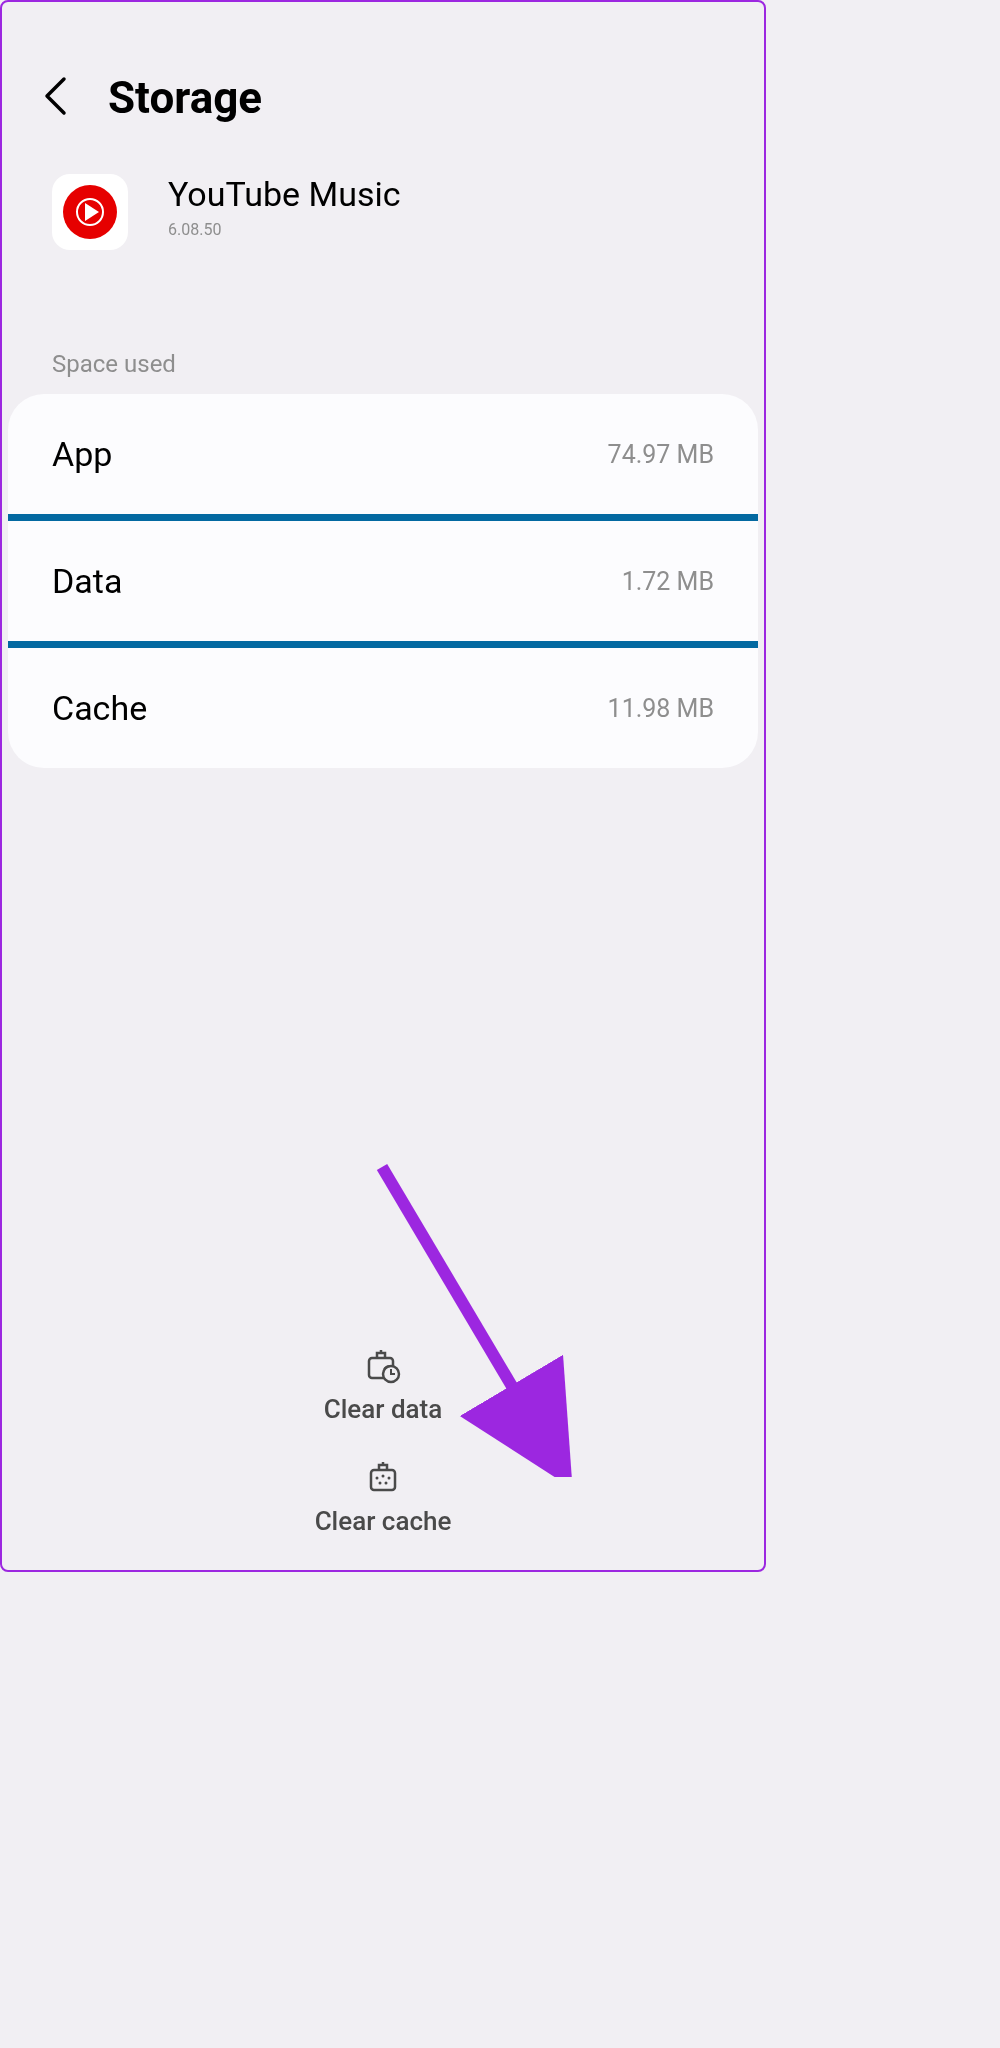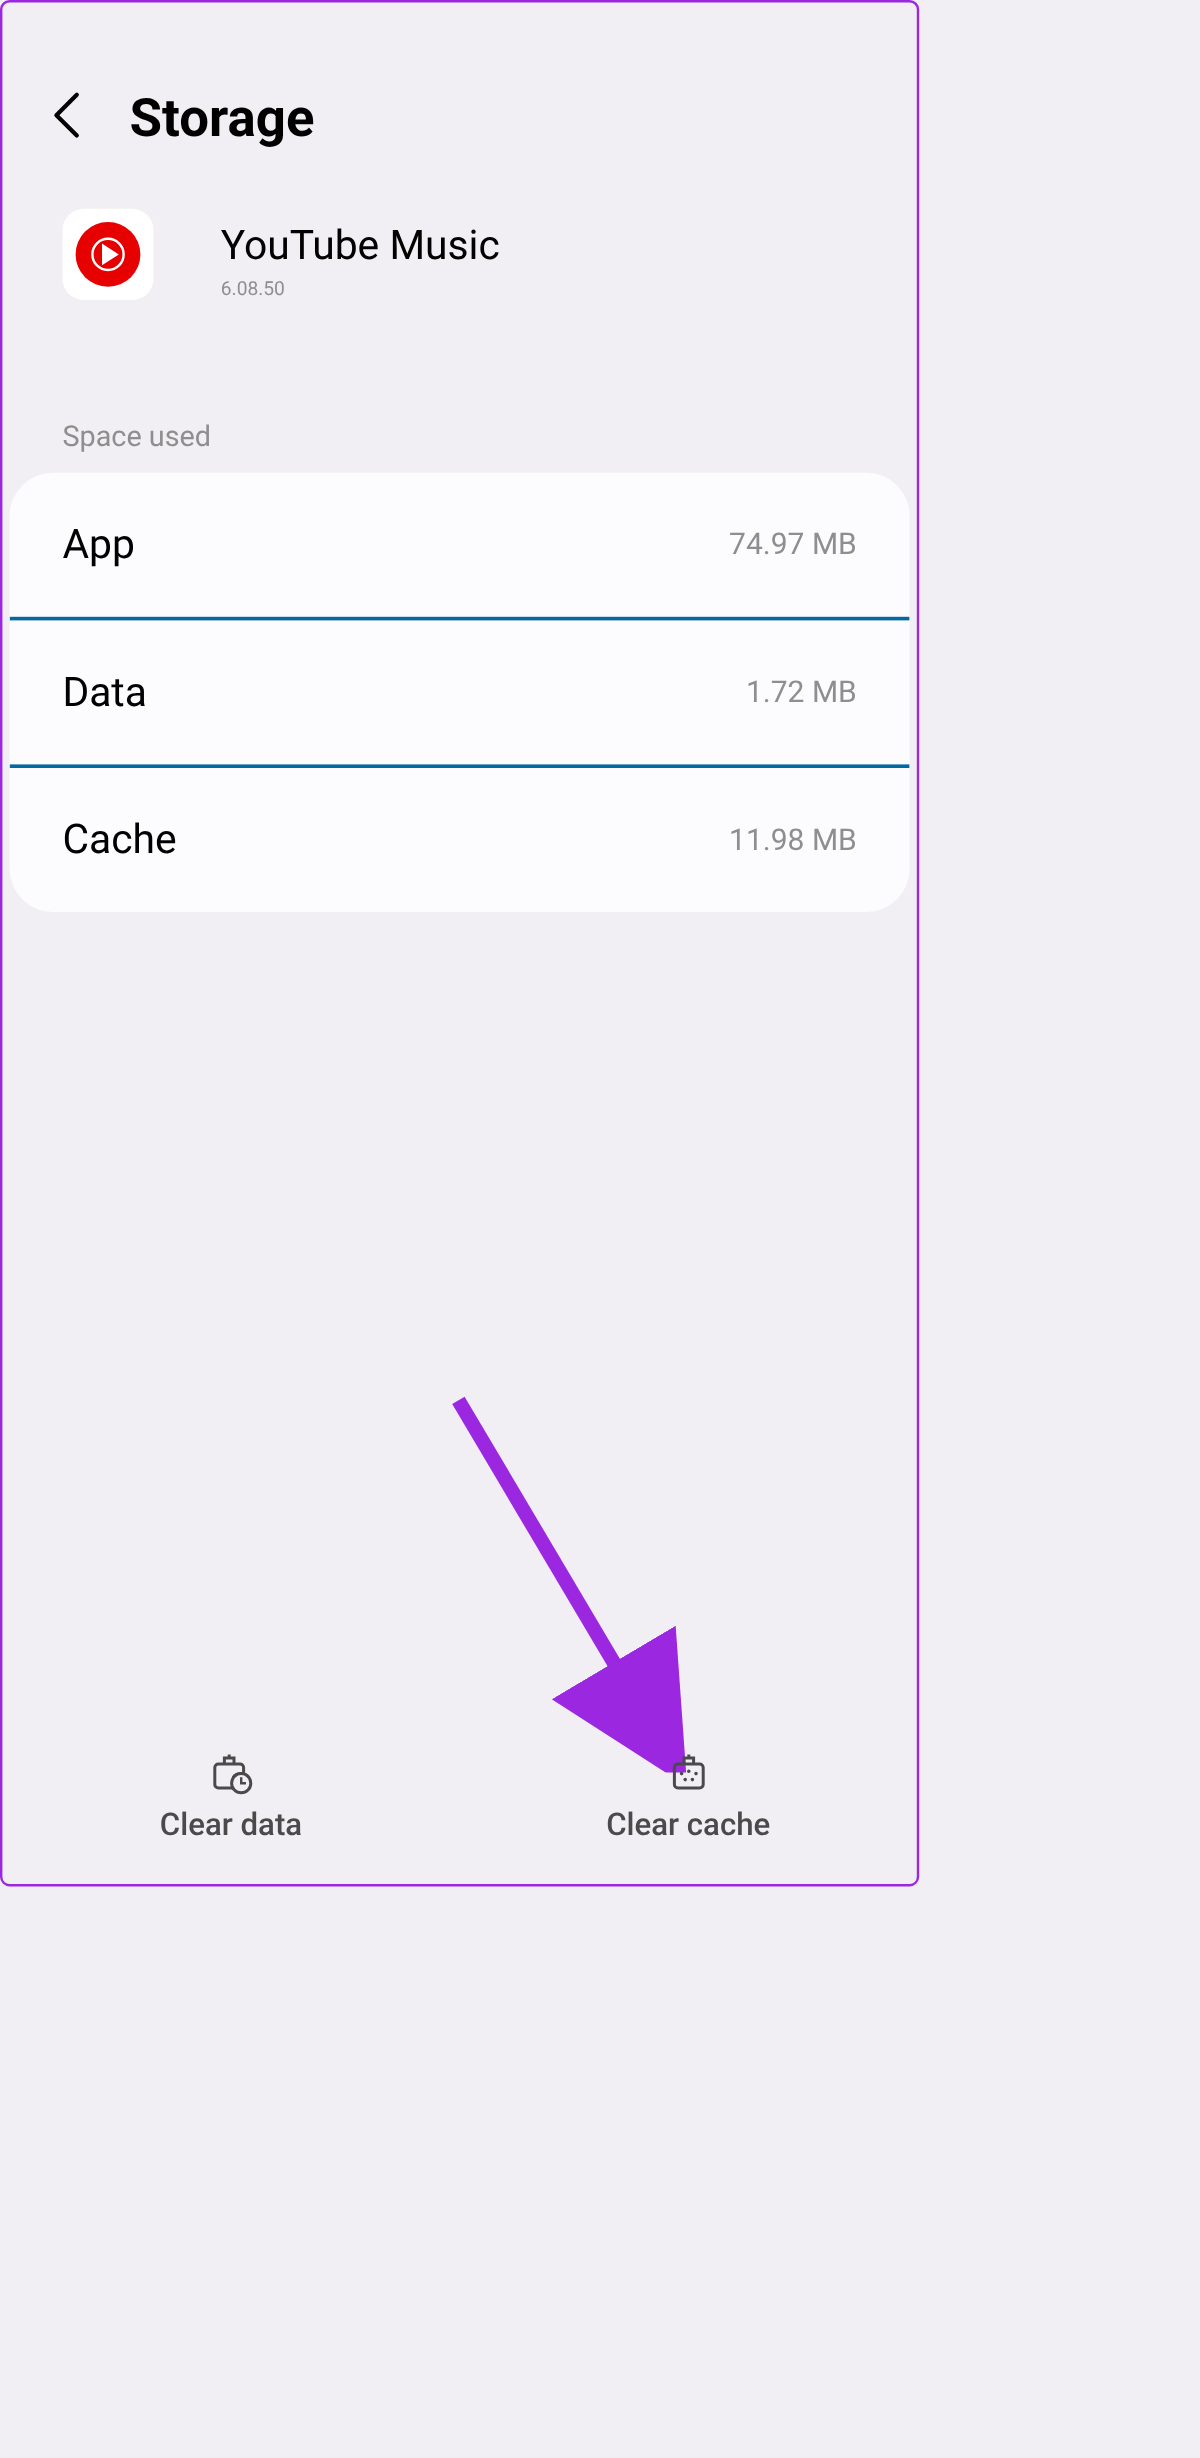--- a/index.html
+++ b/index.html
@@ -26,23 +26,23 @@
     .back-icon {
       cursor: pointer;
     }
     .page-title {
       font-size: 44px;
       font-weight: 700;
       color: #000;
     }
     .app-info {
       display: flex;
-      align-items: flex-end;
+      align-items: flex-start;
       padding: 40px 50px 20px 50px;
-      gap: 56px;
+      gap: 40px;
     }
     .app-icon {
       width: 76px;
       height: 76px;
       background: #fff;
       border-radius: 18px;
       display: flex;
       align-items: center;
       justify-content: center;
     }
@@ -91,40 +91,41 @@
       background: #fcfcfe;
       border-radius: 36px;
       margin: 0 6px;
       overflow: hidden;
     }
     .row {
       display: flex;
       justify-content: space-between;
       align-items: center;
       padding: 40px 44px;
-      border-bottom: 3px solid #0369a1;
+      border-bottom: 7px solid #0369a1;
     }
     .row:last-child {
       border-bottom: none;
     }
     .row-label {
       font-size: 34px;
       color: #000;
     }
     .row-value {
       font-size: 25px;
       color: #8e8e8e;
     }
     .bottom-bar {
       position: absolute;
       bottom: 0;
       left: 0;
       right: 0;
       display: flex;
       padding-bottom: 18px;
+      flex-direction: column;
     }
     .bottom-btn {
       flex: 1;
       display: flex;
       flex-direction: column;
       align-items: center;
       gap: 10px;
       cursor: pointer;
       padding: 16px;
     }

